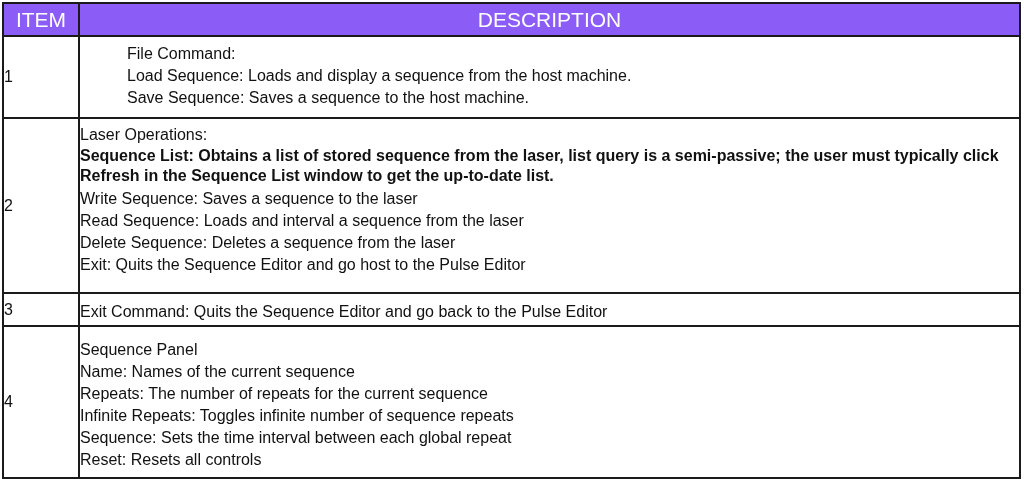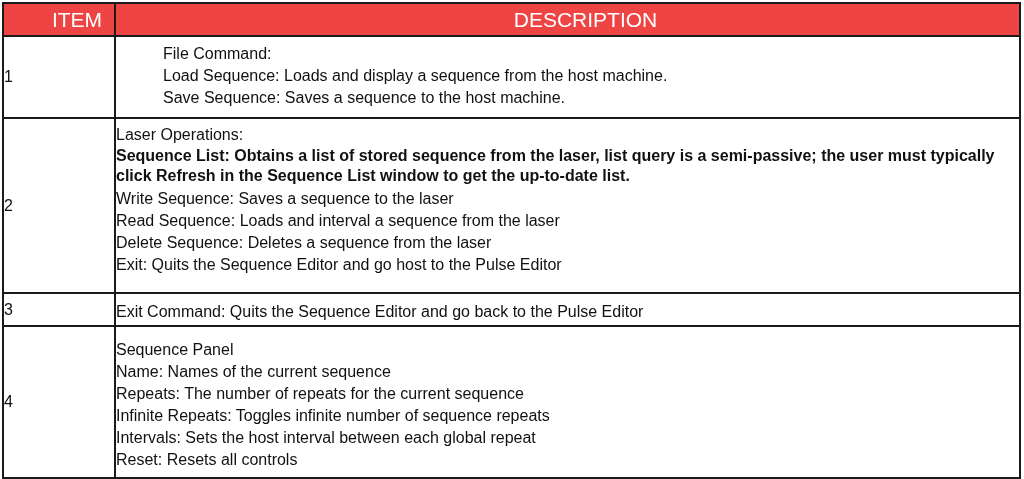--- a/index.html
+++ b/index.html
@@ -9,27 +9,26 @@
       width: 1019px;
       border-collapse: collapse;
       font-family: "Liberation Sans", sans-serif;
       color: #111;
     }
     table.spec th, table.spec td {
       border: 2px solid #1a1a1a;
       padding: 0;
     }
     table.spec thead th {
-      background: #ef4444;
+      background: #8b5cf6;
       color: #ffffff;
       font-weight: normal;
       font-size: 21px;
       height: 31px;
       line-height: 31px;
-      padding-left: 36px;
     }
     th.col-item { width: 74px; text-align: center; }
     th.col-desc { text-align: center; }
     td.item-cell {
       font-size: 16px;
       padding-left: 9px;
       vertical-align: middle;
       text-align: left;
     }
     td.desc-cell {
@@ -77,18 +76,18 @@
         <span class="line">Exit Command: Quits the Sequence Editor and go back to the Pulse Editor</span>
       </td>
     </tr>
     <tr style="height:152px;">
       <td class="item-cell">4</td>
       <td class="desc-cell" style="padding-top:12px;">
         <span class="line">Sequence Panel</span>
         <span class="line">Name: Names of the current sequence</span>
         <span class="line">Repeats: The number of repeats for the current sequence</span>
         <span class="line">Infinite Repeats: Toggles infinite number of sequence repeats</span>
-        <span class="line">Intervals: Sets the host interval between each global repeat</span>
+        <span class="line">Sequence: Sets the time interval between each global repeat</span>
         <span class="line">Reset: Resets all controls</span>
       </td>
     </tr>
   </tbody>
 </table>
 
 </body></html>

